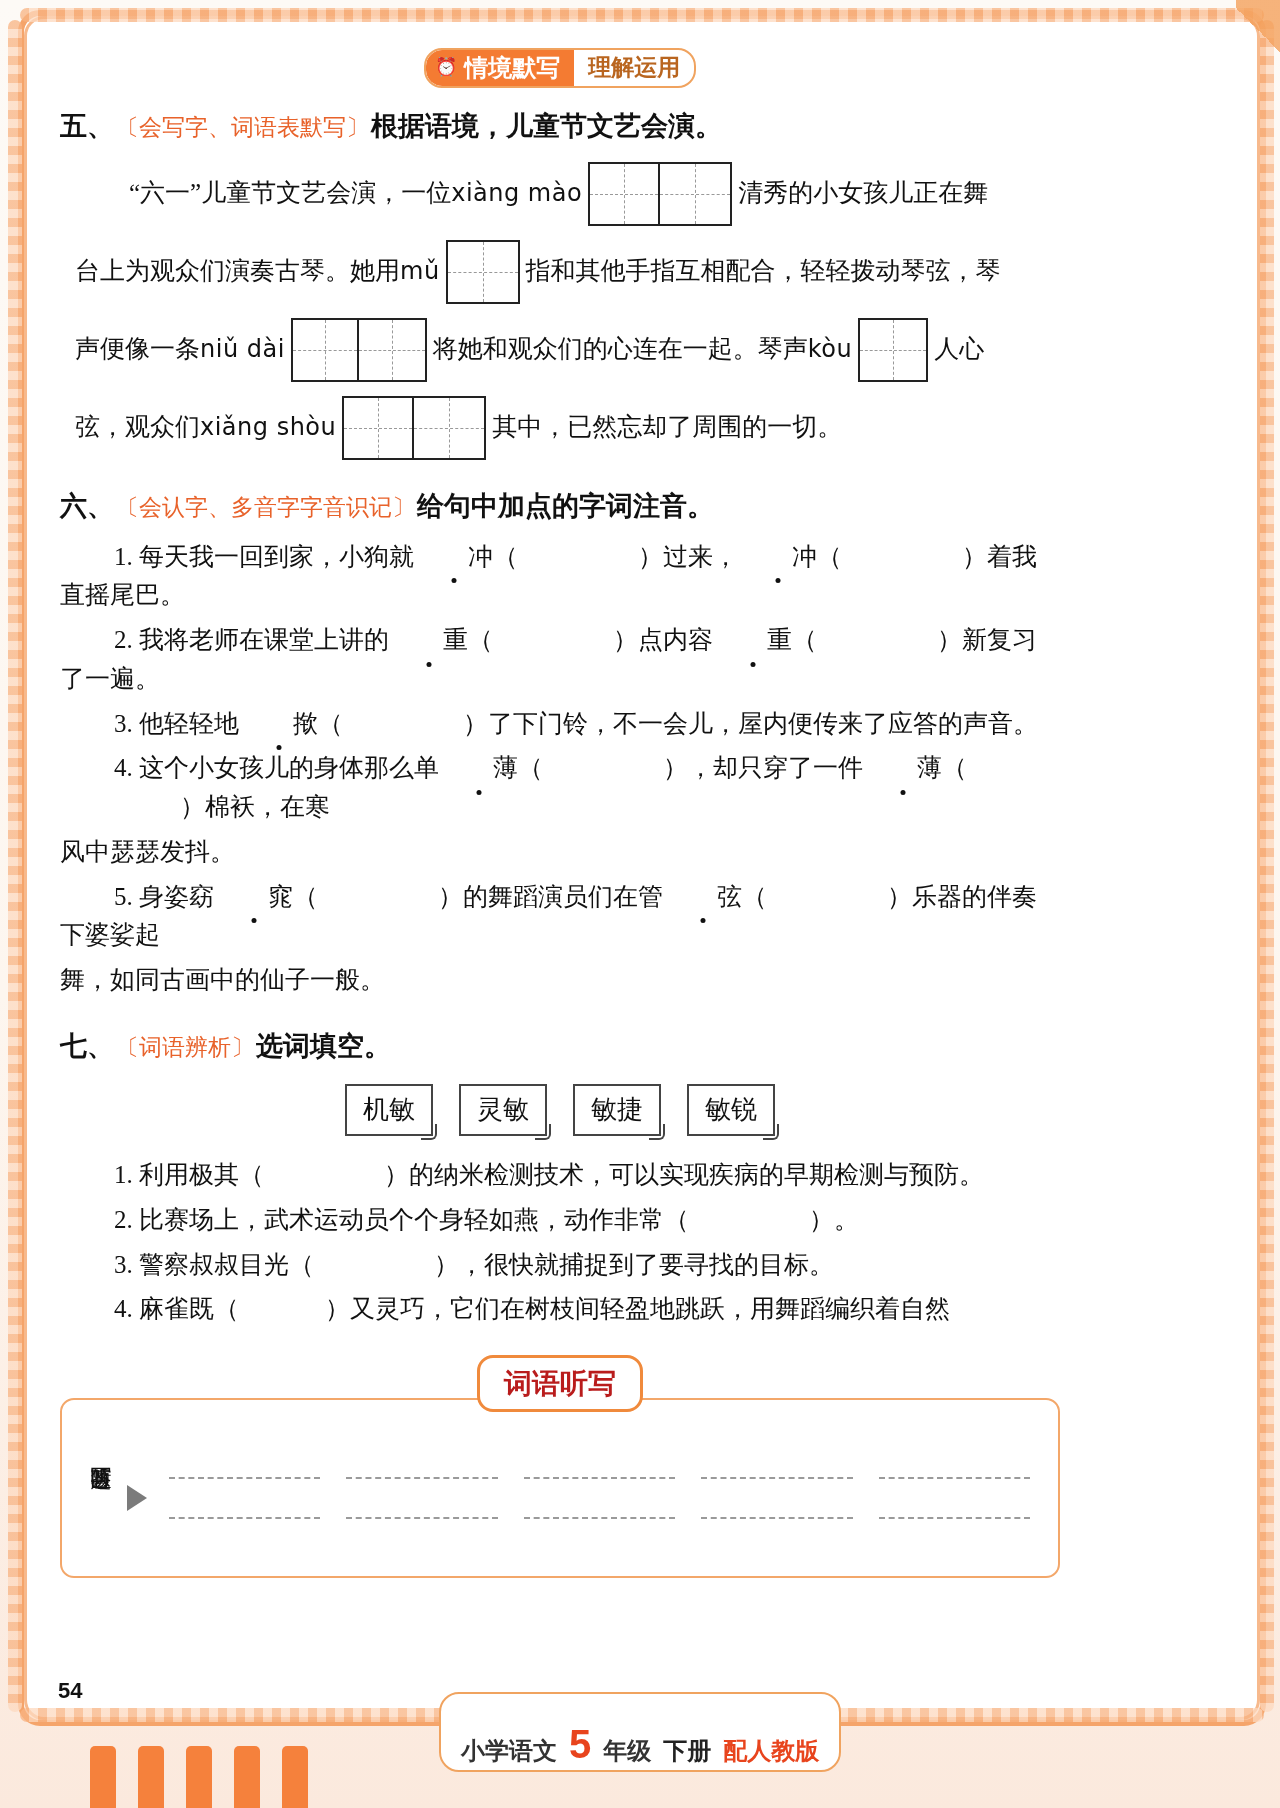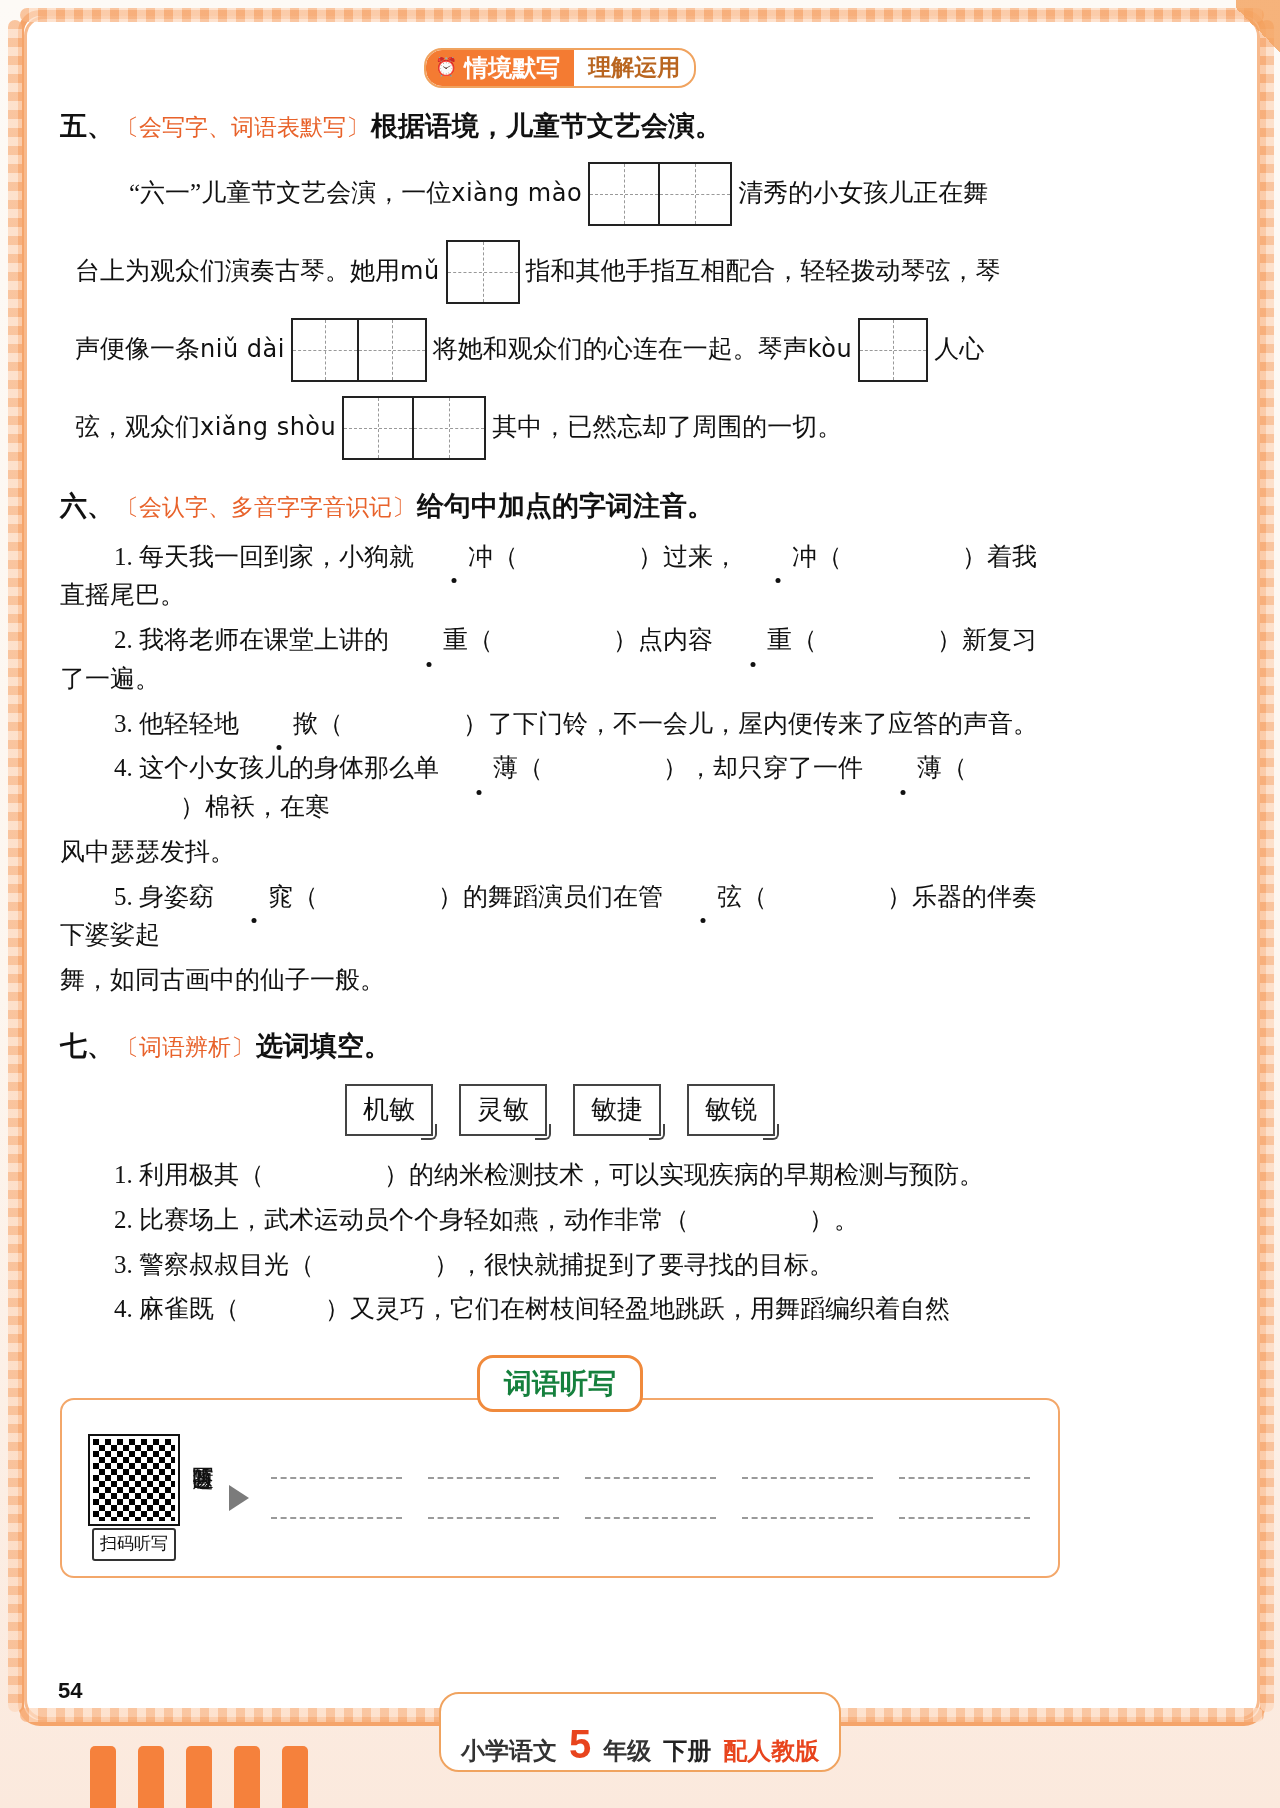--- a/index.html
+++ b/index.html
@@ -177,21 +177,21 @@
     border-right:2px solid #444; border-bottom:2px solid #444;
     border-radius:0 0 6px 0;
   }
 
   
   .listen-title-wrap { display:flex; justify-content:center; margin:26px 0 6px; }
   .listen-title {
     background:#fff;
     border:3px solid #f08a3c;
     border-radius:16px;
-    color:#15803d;
+    color:#b91c1c;
     font-family:"Liberation Sans", sans-serif;
     font-weight:bold;
     font-size:28px;
     padding:4px 24px;
     position:relative;
     z-index:2;
   }
   .listen-box {
     border:2px solid #f3a76a;
     border-radius:14px;
@@ -383,24 +383,20 @@
     </div>
     <div class="para indent">
       <span>4.</span>
       <span>麻雀既（</span><span class="blank-sm"></span><span>）又灵巧，它们在树枝间轻盈地跳跃，用舞蹈编织着自然</span>
     </div>
 
     <div class="listen-title-wrap">
       <div class="listen-title">词语听写</div>
     </div>
     <div class="listen-box">
-      <div class="qr-wrap">
-        <div class="qr"></div>
-        <div class="qr-label">扫码听写</div>
-      </div>
       <div class="vert-label">听写答题区</div>
       <div class="tri"></div>
       <div class="answer-lines">
         <div class="answer-line">
           <span></span>
           <span></span>
           <span></span>
           <span></span>
           <span></span>
         </div>

